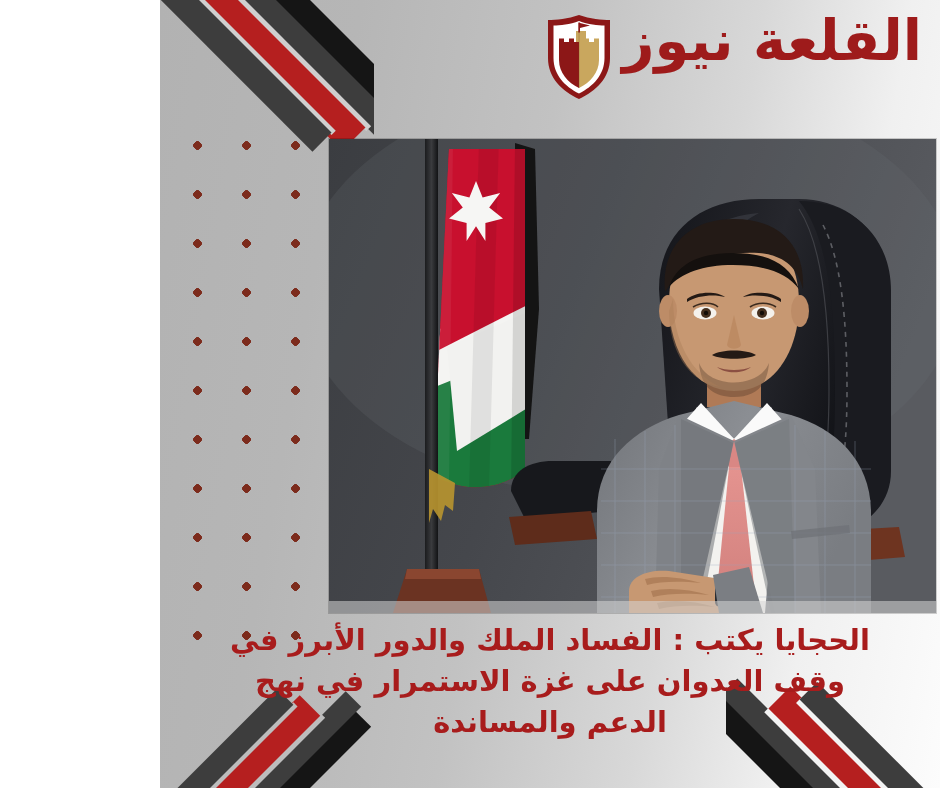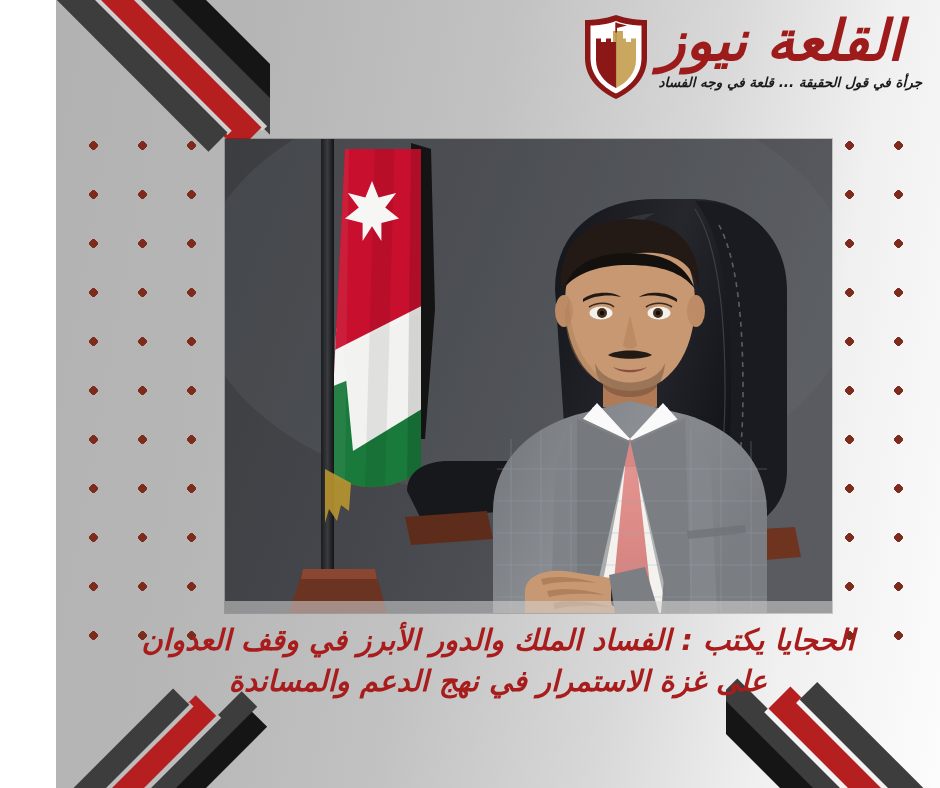--- a/index.html
+++ b/index.html
@@ -3,23 +3,22 @@
 <meta charset="utf-8">
 <title>Al Qalaa News Card</title>
 <style>
   html,body{margin:0;padding:0;}
   body{
     width:940px;height:788px;
     font-family:"DejaVu Sans","Liberation Sans",sans-serif;
     overflow:hidden;background:#ffffff;
   }
   #card{
-    position:relative;width:884px;height:788px;overflow:hidden;
+    position:relative;width:780px;height:788px;overflow:hidden;
     background:linear-gradient(100deg,#b2b2b2 0%,#b6b6b6 22%,#c2c2c2 45%,#d8d8d8 66%,#f0f0f0 82%,#fcfcfc 100%);
-    font-style:italic;
   }
 
   
   .dots{
     position:absolute;top:141px;height:500px;width:120px;
     background-image:radial-gradient(circle 4.2px at 4.5px 4.5px,#7c2b1c 98%,transparent 100%);
     background-size:49px 49px;background-repeat:repeat;
     pointer-events:none;
   }
   #dots-left{left:33px;}
@@ -123,21 +122,20 @@
     <i class="s2"></i>
     <i class="s3"></i>
     <i class="s4"></i>
     <i class="s5"></i>
     <i class="s6"></i>
   </div>
 
   <div id="logo">
     <div id="logo-text-block">
       <div id="logo-wordmark">القلعة نيوز</div>
-      <div id="logo-tagline">جرأة في قول الحقيقة ... قلعة في وجه الفساد</div>
     </div>
 
     <svg id="shield-icon" viewBox="0 0 66 86">
 
       <path d="M33 1 C22 5 10 6 2 6 L2 44 C2 64 16 77 33 85 C50 77 64 64 64 44 L64 6 C56 6 44 5 33 1 Z" fill="#8c1717"></path>
 
       <path d="M33 7 C24 10.5 14 11.5 7.5 11.5 L7.5 44 C7.5 61 19 72.5 33 79.5 C47 72.5 58.5 61 58.5 44 L58.5 11.5 C52 11.5 42 10.5 33 7 Z" fill="#ffffff"></path>
 
       <path d="M13 30 L13 24.5 L18 24.5 L18 28 L23 28 L23 24.5 L28 24.5 L28 28 L33 28 L33 74 C22 68.5 13 59 13 46 Z" fill="#8c1717"></path>
 

